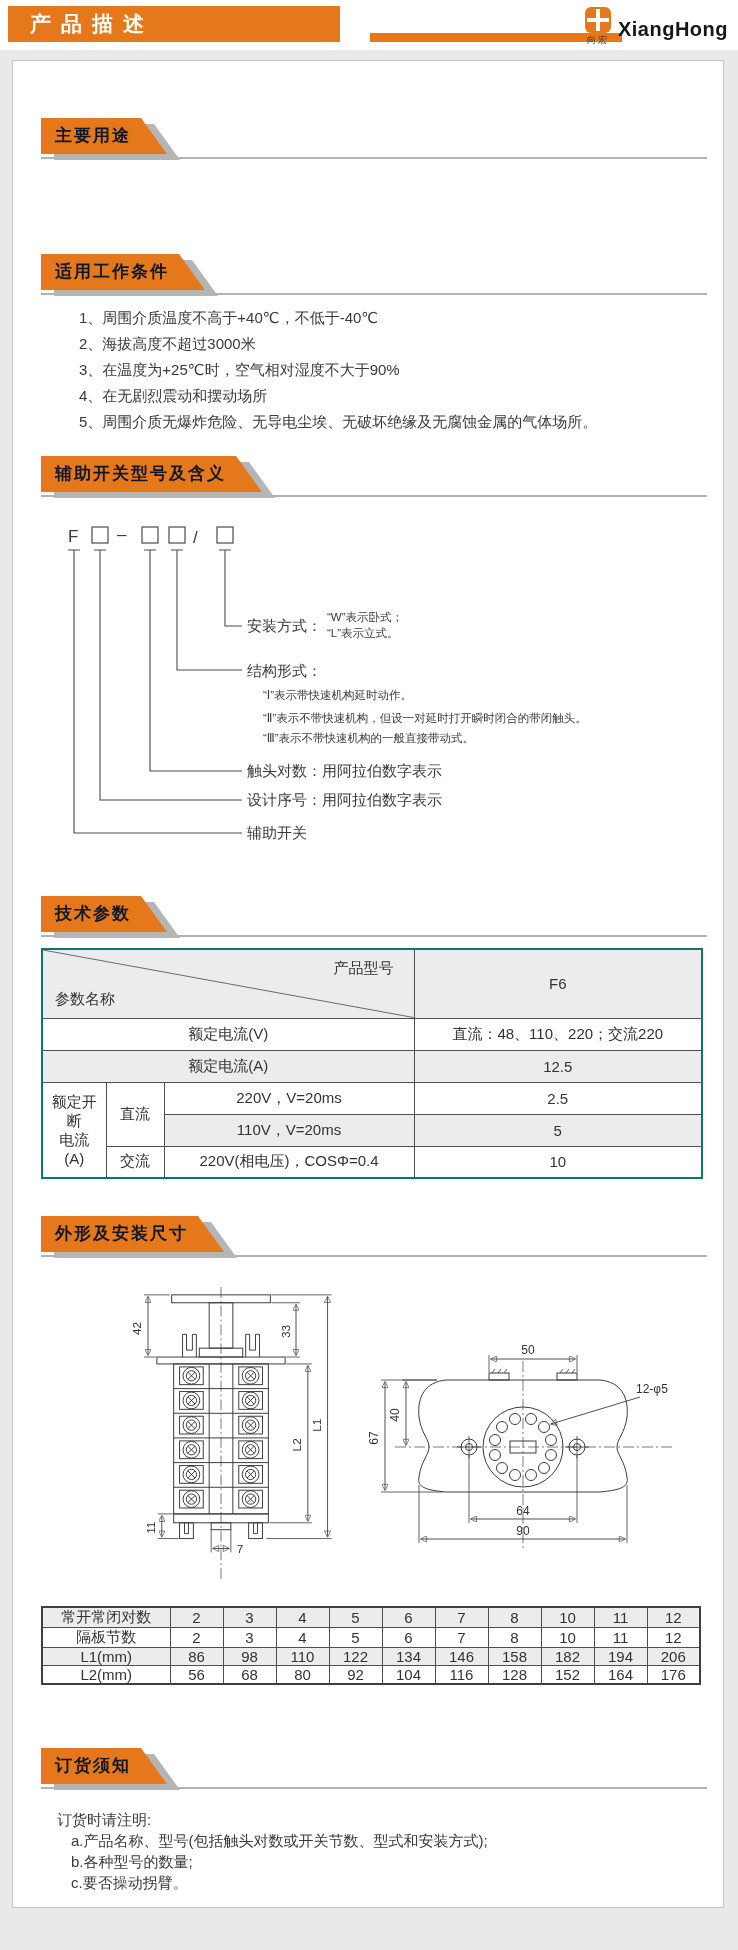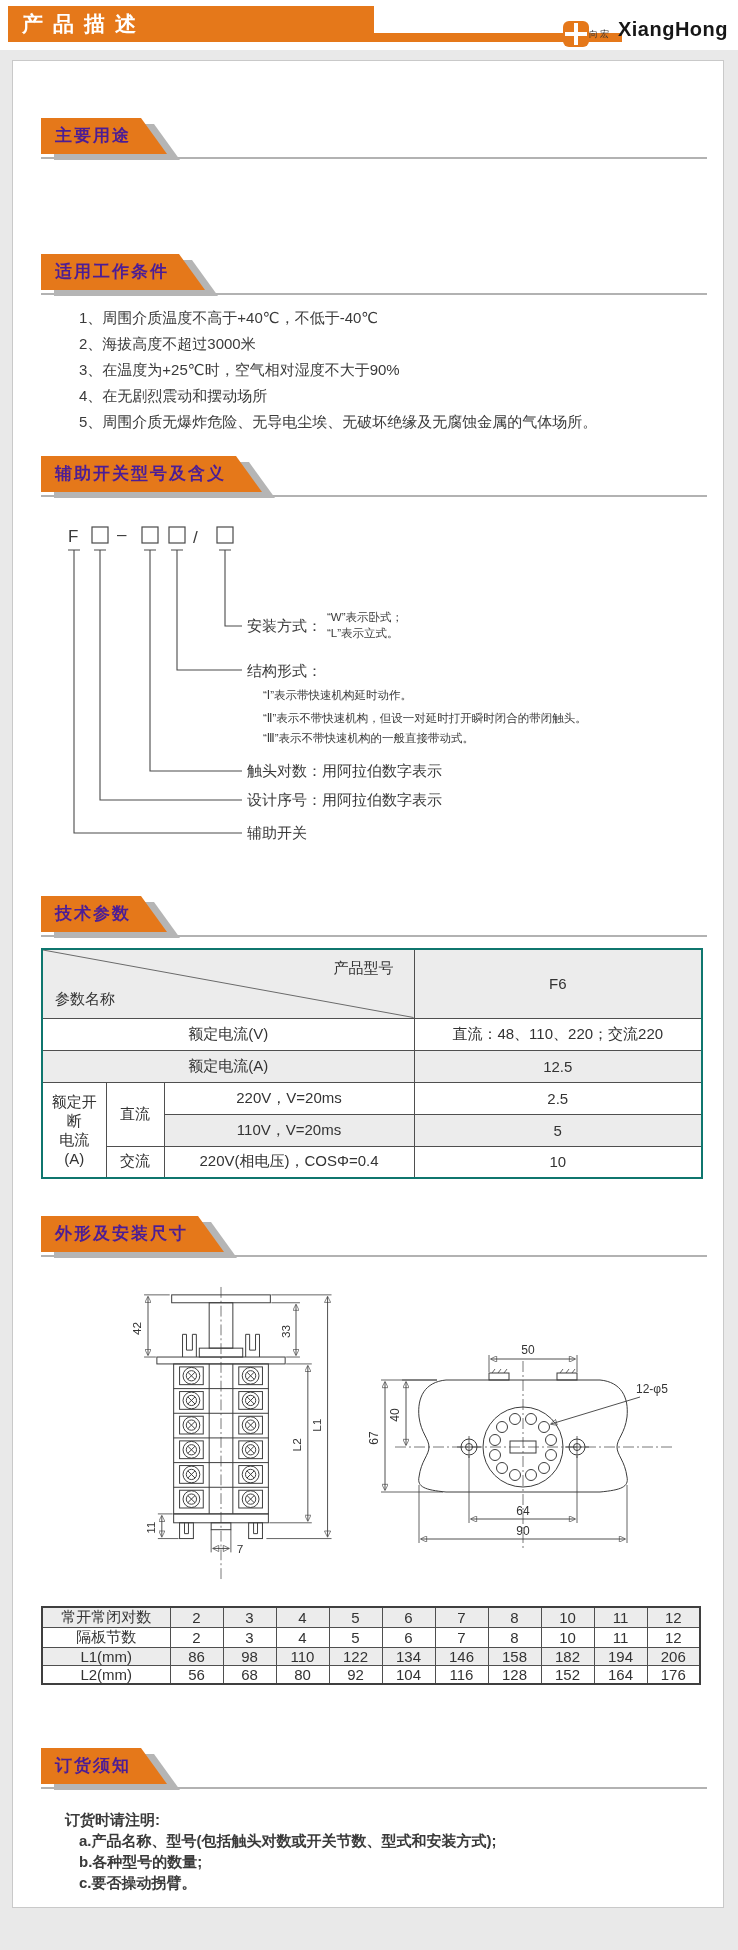--- a/index.html
+++ b/index.html
@@ -1,41 +1,41 @@
 <!DOCTYPE html>
 <html><head>
 <meta charset="utf-8">
 <style>
   html,body{margin:0;padding:0;}
   body{background:#e9e9e9;font-family:"Liberation Sans","DejaVu Sans",sans-serif;}
   .page{position:relative;width:738px;height:1950px;background:#e9e9e9;overflow:hidden;}
 
   
   .top{position:absolute;top:0;left:0;width:738px;height:50px;background:#ffffff;}
-  .title-block{position:absolute;left:8px;top:6px;width:366px;height:36px;background:#e5781a;
-    color:#fff;font-size:21px;font-weight:bold;letter-spacing:10px;line-height:36px;padding-left:14px;box-sizing:border-box;}
+  .title-block{position:absolute;left:8px;top:6px;width:332px;height:36px;background:#e5781a;
+    color:#fff;font-size:21px;font-weight:bold;letter-spacing:10px;line-height:36px;padding-left:22px;box-sizing:border-box;}
   .strip{position:absolute;left:370px;top:33px;width:252px;height:9px;background:#e5781a;}
   .logo{position:absolute;right:10px;top:3px;height:44px;display:flex;align-items:flex-end;gap:7px;}
-  .logo-col{display:flex;flex-direction:row;align-items:center;}
+  .logo-col{display:flex;flex-direction:column;align-items:center;}
   .licon{position:relative;width:26px;height:26px;background:#e5781a;border-radius:6px;}
   .licon::before{content:"";position:absolute;left:11px;top:2px;width:4px;height:22px;background:#fff;}
   .licon::after{content:"";position:absolute;left:2px;top:11px;width:22px;height:4px;background:#fff;}
   .brand-cn{font-size:9px;color:#333;margin-top:1px;letter-spacing:2px;}
   .brand-en{font-size:20px;font-weight:bold;color:#161616;margin-bottom:6px;letter-spacing:0.5px;}
 
   
   .panel{position:absolute;left:12px;top:60px;width:712px;height:1848px;background:#fff;border:1px solid #c9c9c9;box-sizing:border-box;}
 
   
   .sec{position:absolute;left:28px;right:16px;}
   .sec-head{position:relative;height:39px;border-bottom:2px solid #b2b2b2;}
   .badge{position:absolute;left:0;top:0;height:36px;display:inline-block;}
   .badge .sh{position:absolute;left:13px;top:6px;width:100%;height:36px;background:#b5b5b5;
     clip-path:polygon(0 0,calc(100% - 26px) 0,100% 100%,0 100%);}
-  .badge .face{position:relative;z-index:2;height:36px;line-height:36px;background:#e5781a;color:#4c1d95;
+  .badge .face{position:relative;z-index:2;height:36px;line-height:36px;background:#e5781a;color:#0f172a;
     font-weight:bold;font-size:17px;letter-spacing:2px;padding:0 36px 0 14px;
     clip-path:polygon(0 0,calc(100% - 26px) 0,100% 100%,0 100%);}
 
   .body-text{color:#3a3a3a;font-size:15px;}
   .para{margin:13px 10px 0 22px;line-height:28px;text-indent:2em;}
   .cond-list{margin-top:10px;padding-left:38px;line-height:26px;}
 
   
   table{border-collapse:collapse;table-layout:fixed;}
   .tech-t,.dim-t{margin-top:11px;color:#333;font-size:15px;}
@@ -66,21 +66,21 @@
 
   
   .code-svg{margin-top:21px;}
   .code-svg rect{fill:none;stroke:#4a4a4a;stroke-width:1.2;}
   .code-svg path{stroke:#4a4a4a;stroke-width:1.1;fill:none;}
   .code-svg text{fill:#3a3a3a;stroke:none;font-family:"Liberation Sans","DejaVu Sans",sans-serif;}
   .t-code{font-size:17px;}
   .t-lab{font-size:15px;}
   .t-sm{font-size:11.5px;}
 
-  .order-block{margin:20px 0 0 24px;line-height:21px;font-weight:bold;}
+  .order-block{margin:20px 0 0 16px;line-height:21px;}
   .order-items{margin-left:14px;}
 </style>
 </head>
 <body>
 
 <div class="page">
 
   <div class="top">
     <div class="title-block">产品描述</div>
     <div class="strip"></div>

